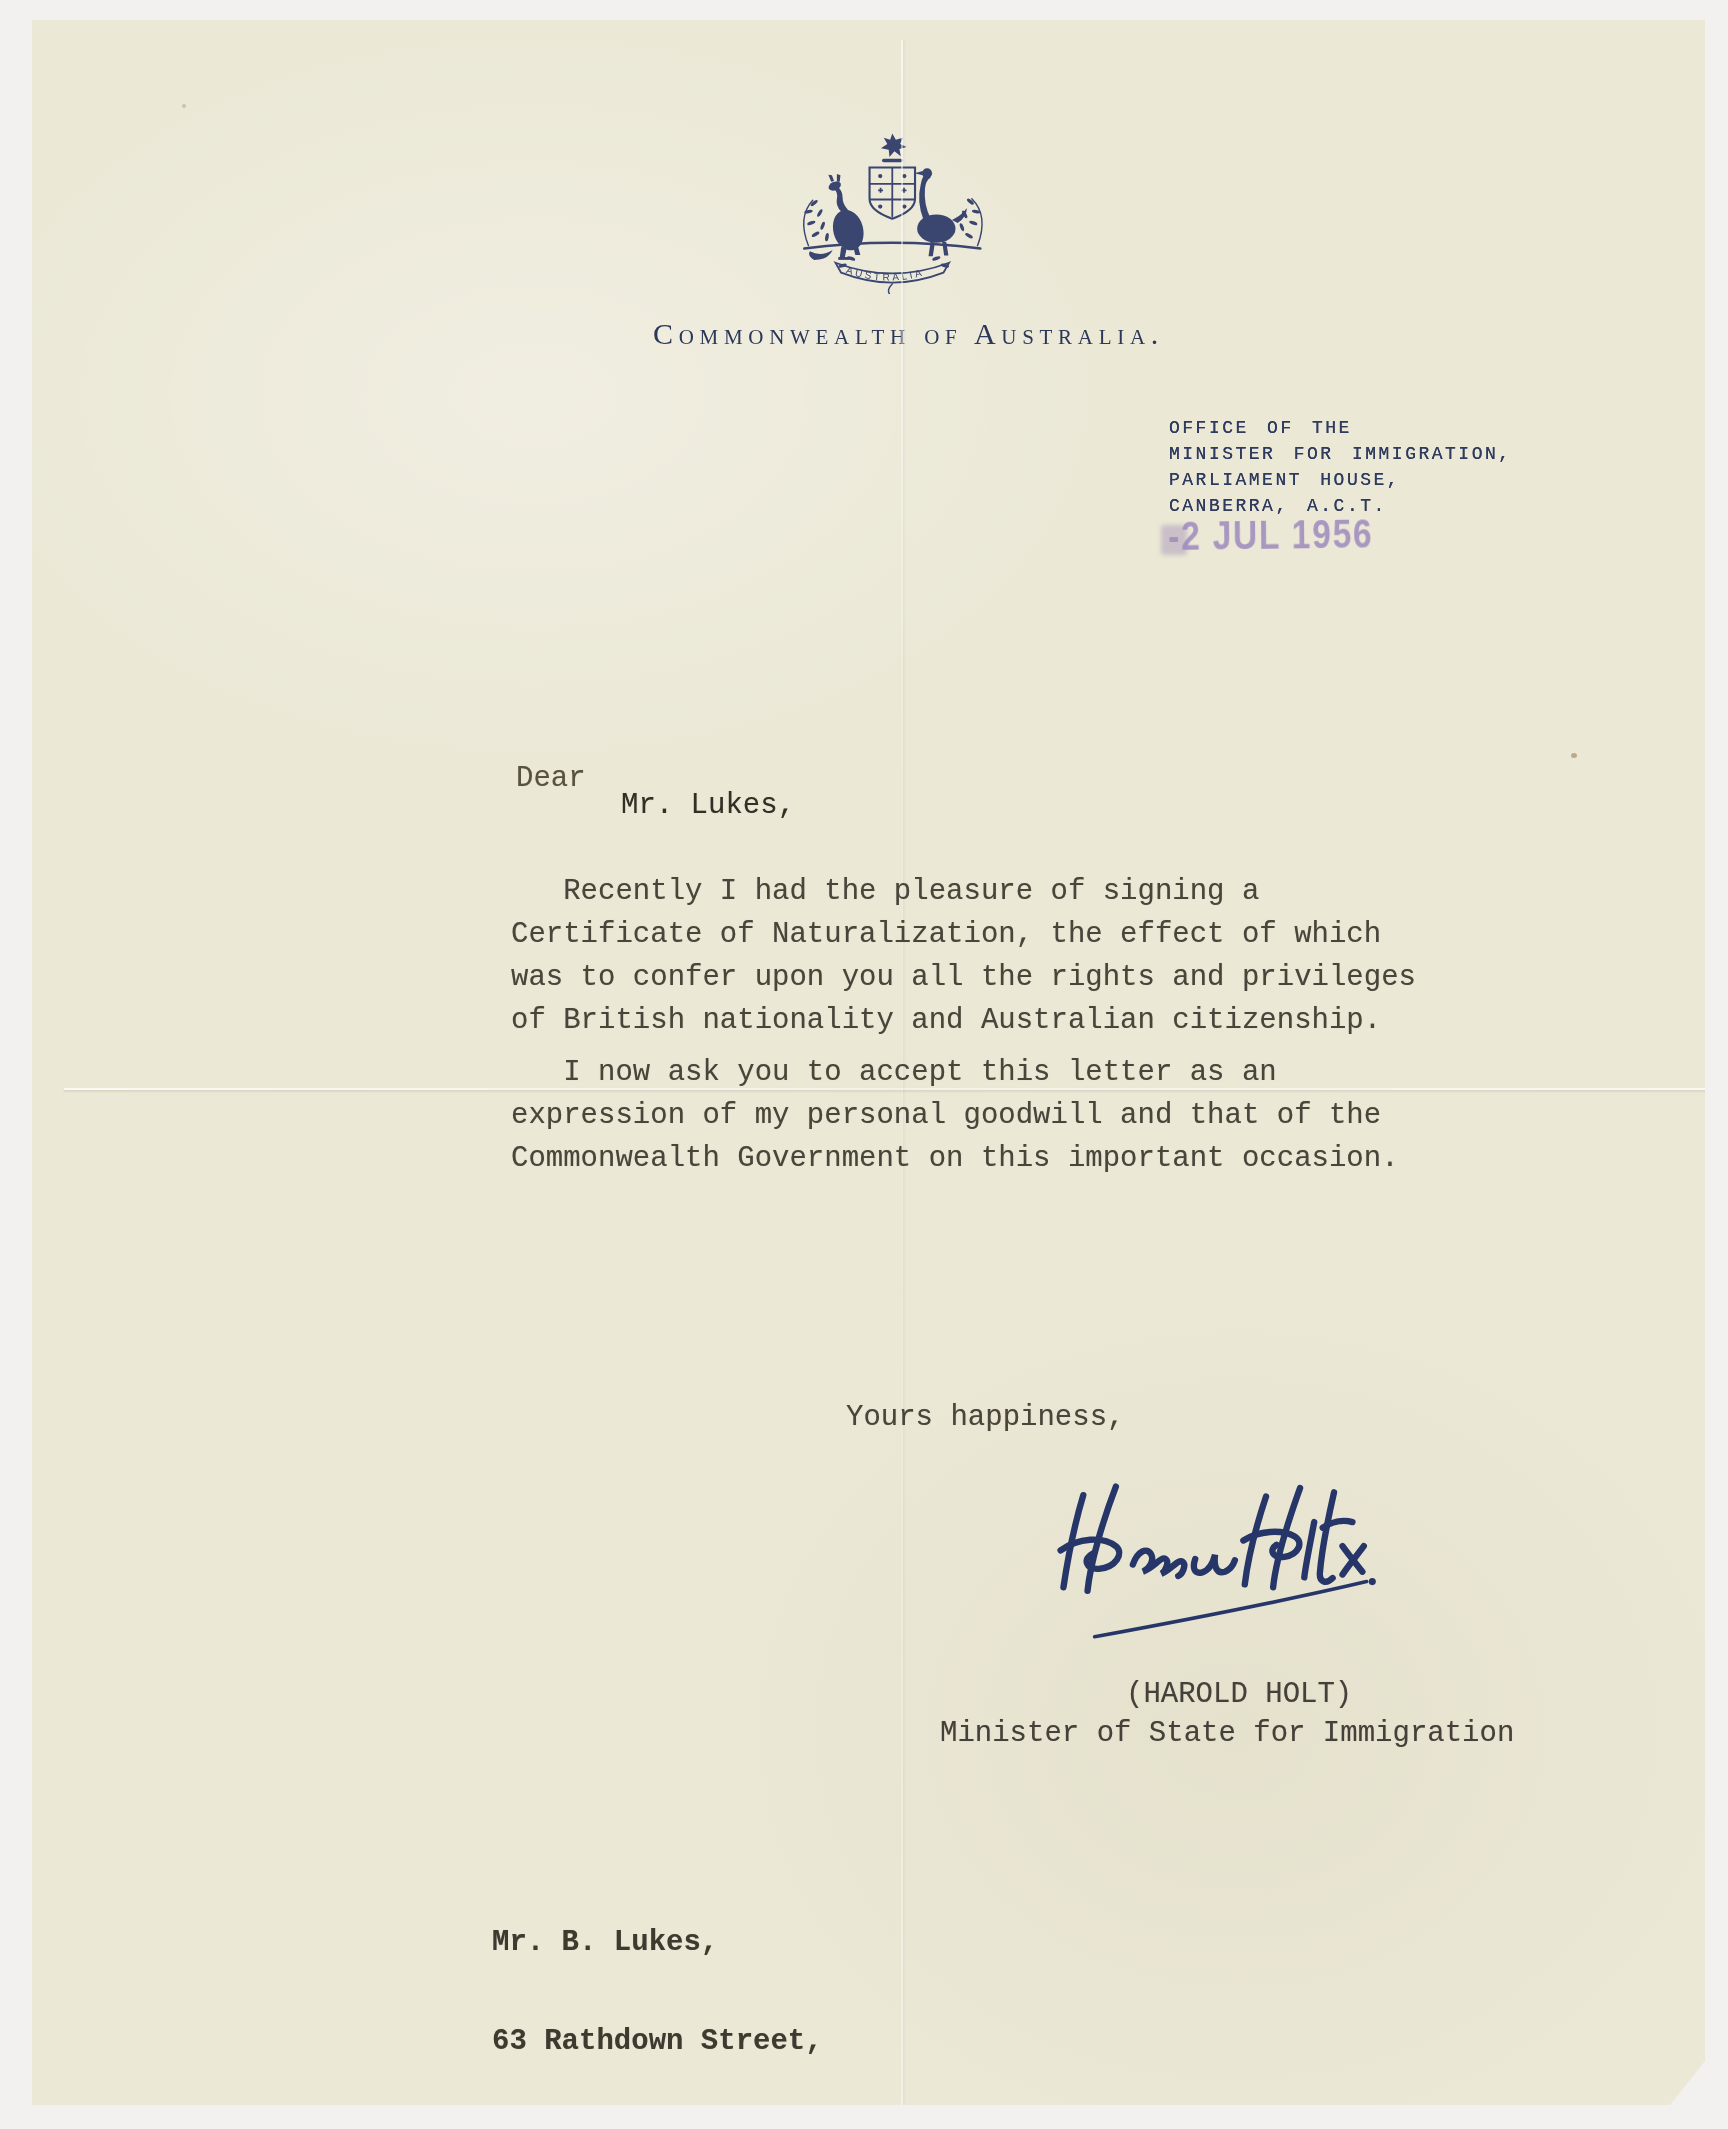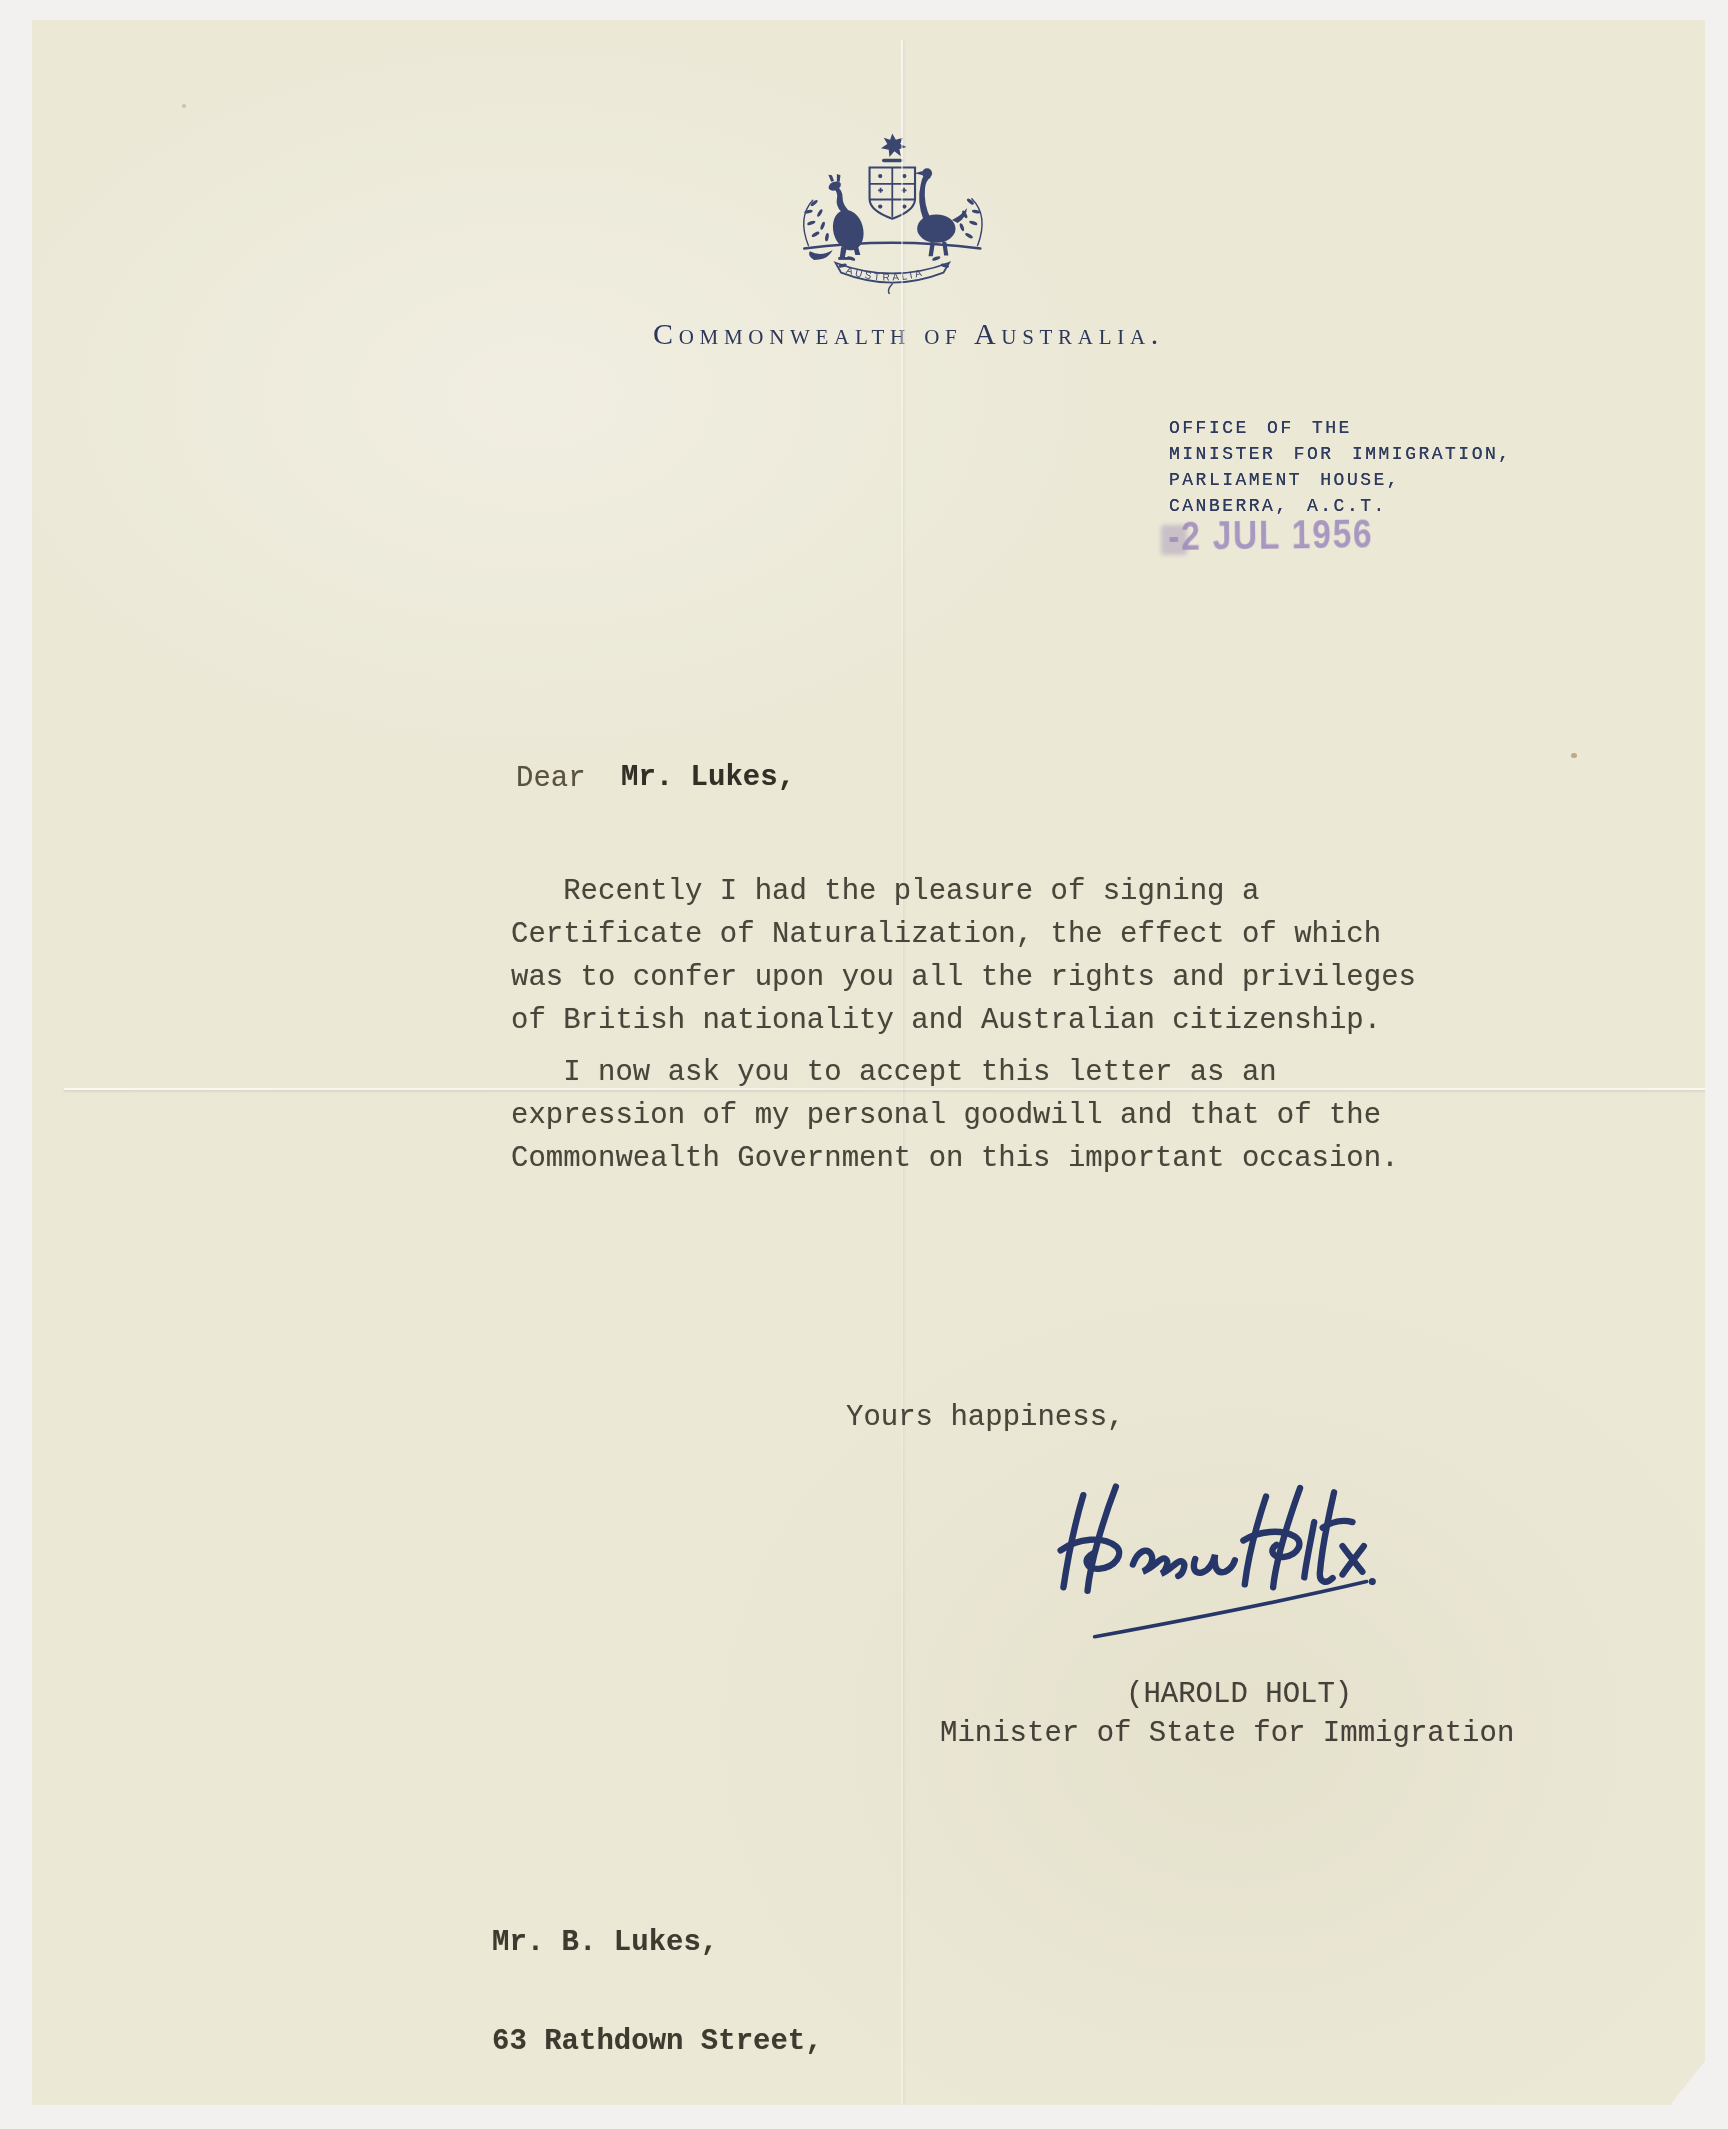--- a/index.html
+++ b/index.html
@@ -62,21 +62,21 @@
 
   
   .type{
     position:absolute;
     font-family:"Liberation Mono","DejaVu Sans Mono",monospace;
     font-size:29px;color:#4a443a;white-space:pre;
     text-shadow:0 0 0.7px rgba(74,68,58,.35);
   }
   .para{line-height:43px;}
   .salut-prefix{left:484px;top:742px;color:#59523f;}
-  .salut-name{left:589px;top:741px;font-weight:bold;color:#332e26;}
+  .salut-name{left:589px;top:769px;font-weight:normal;color:#332e26;}
   .para1{left:479px;top:850px;font-family:Liberation Mono, monospace;}
   .para2{left:479px;top:1031px;}
   .para3{left:479px;top:1171px;}
   .closing{left:814px;top:1381px;}
   .sig-name{left:1094px;top:1658px;color:#45403a;}
   .sig-title{left:908px;top:1697px;color:#45403a;}
   .recipient{left:460px;top:1840px;line-height:33px;color:#3f3a30;font-weight:bold;text-shadow:0 0 0.7px rgba(63,58,48,.3);}
   .recipient .line{height:33px;}
   .u-suburb{border-bottom:2.8px solid #3f3a30;padding-bottom:1.4px;}
 

